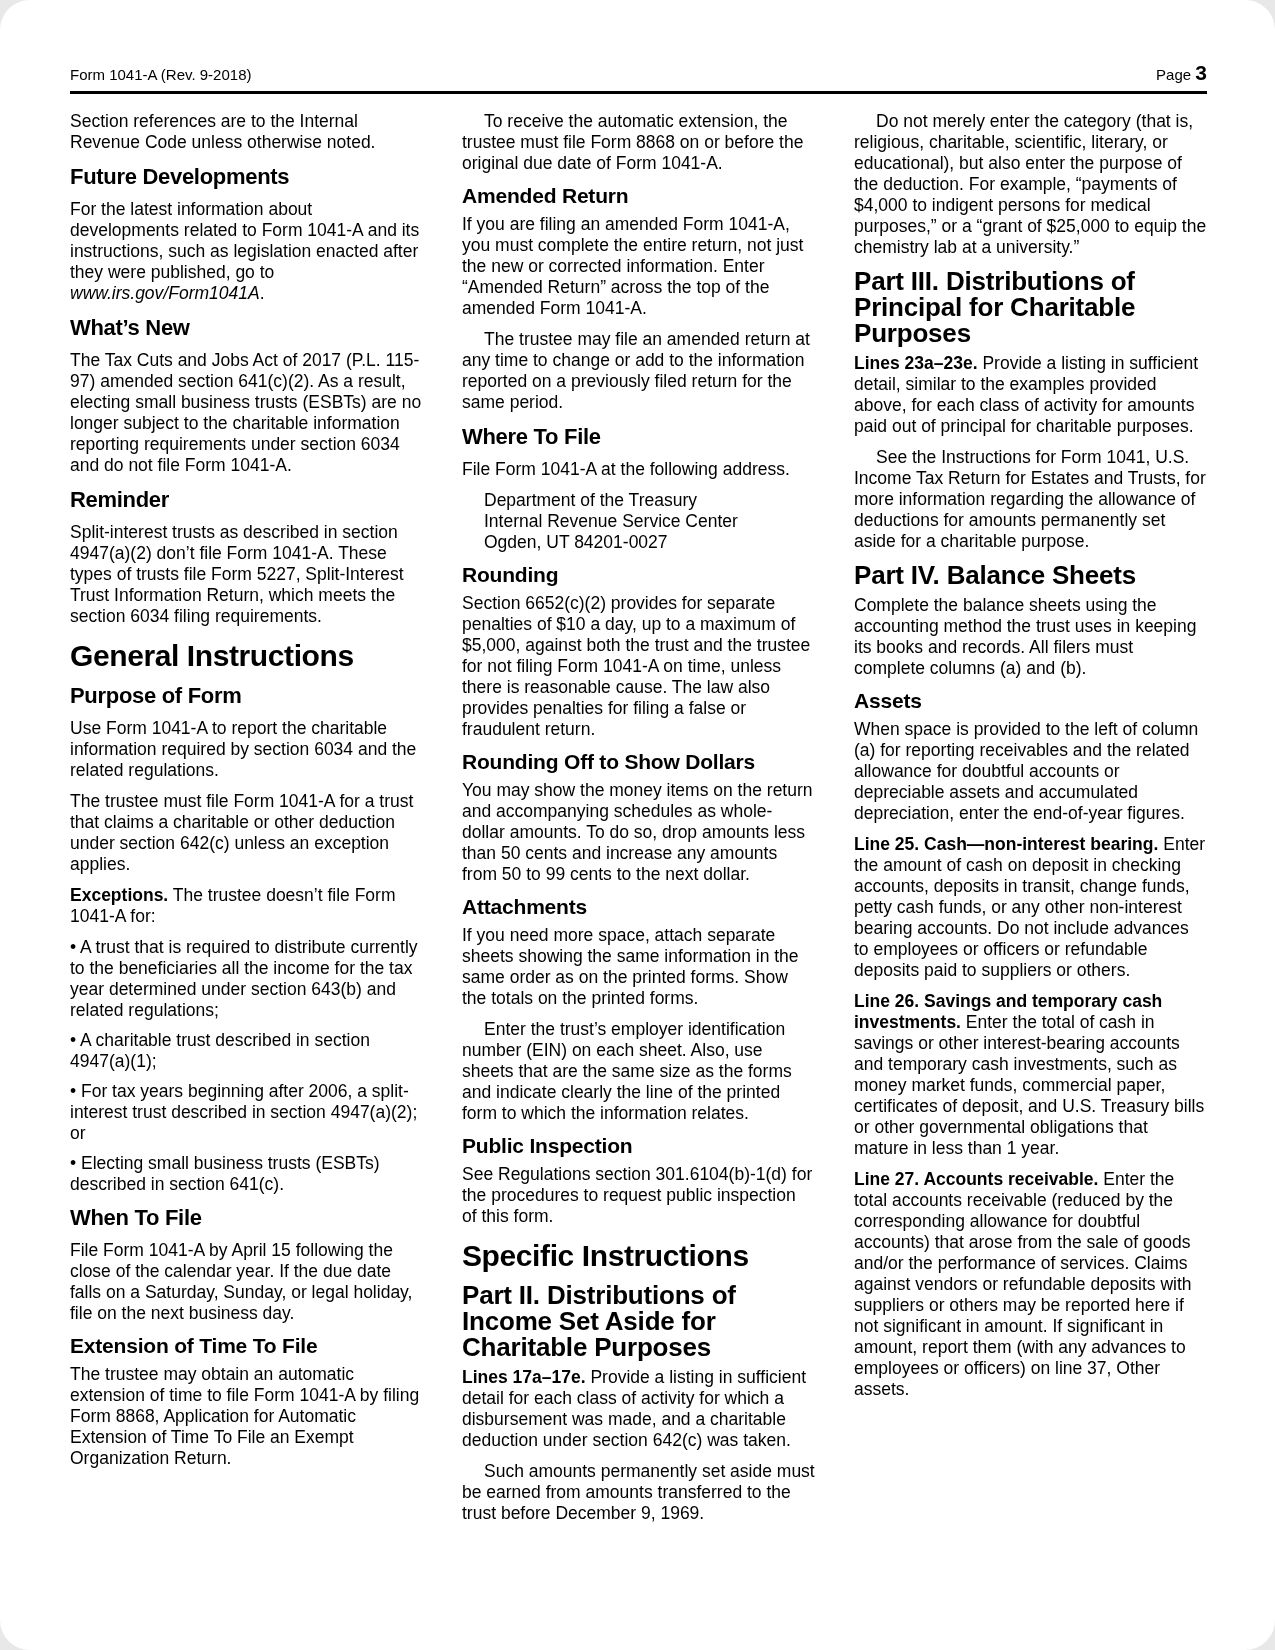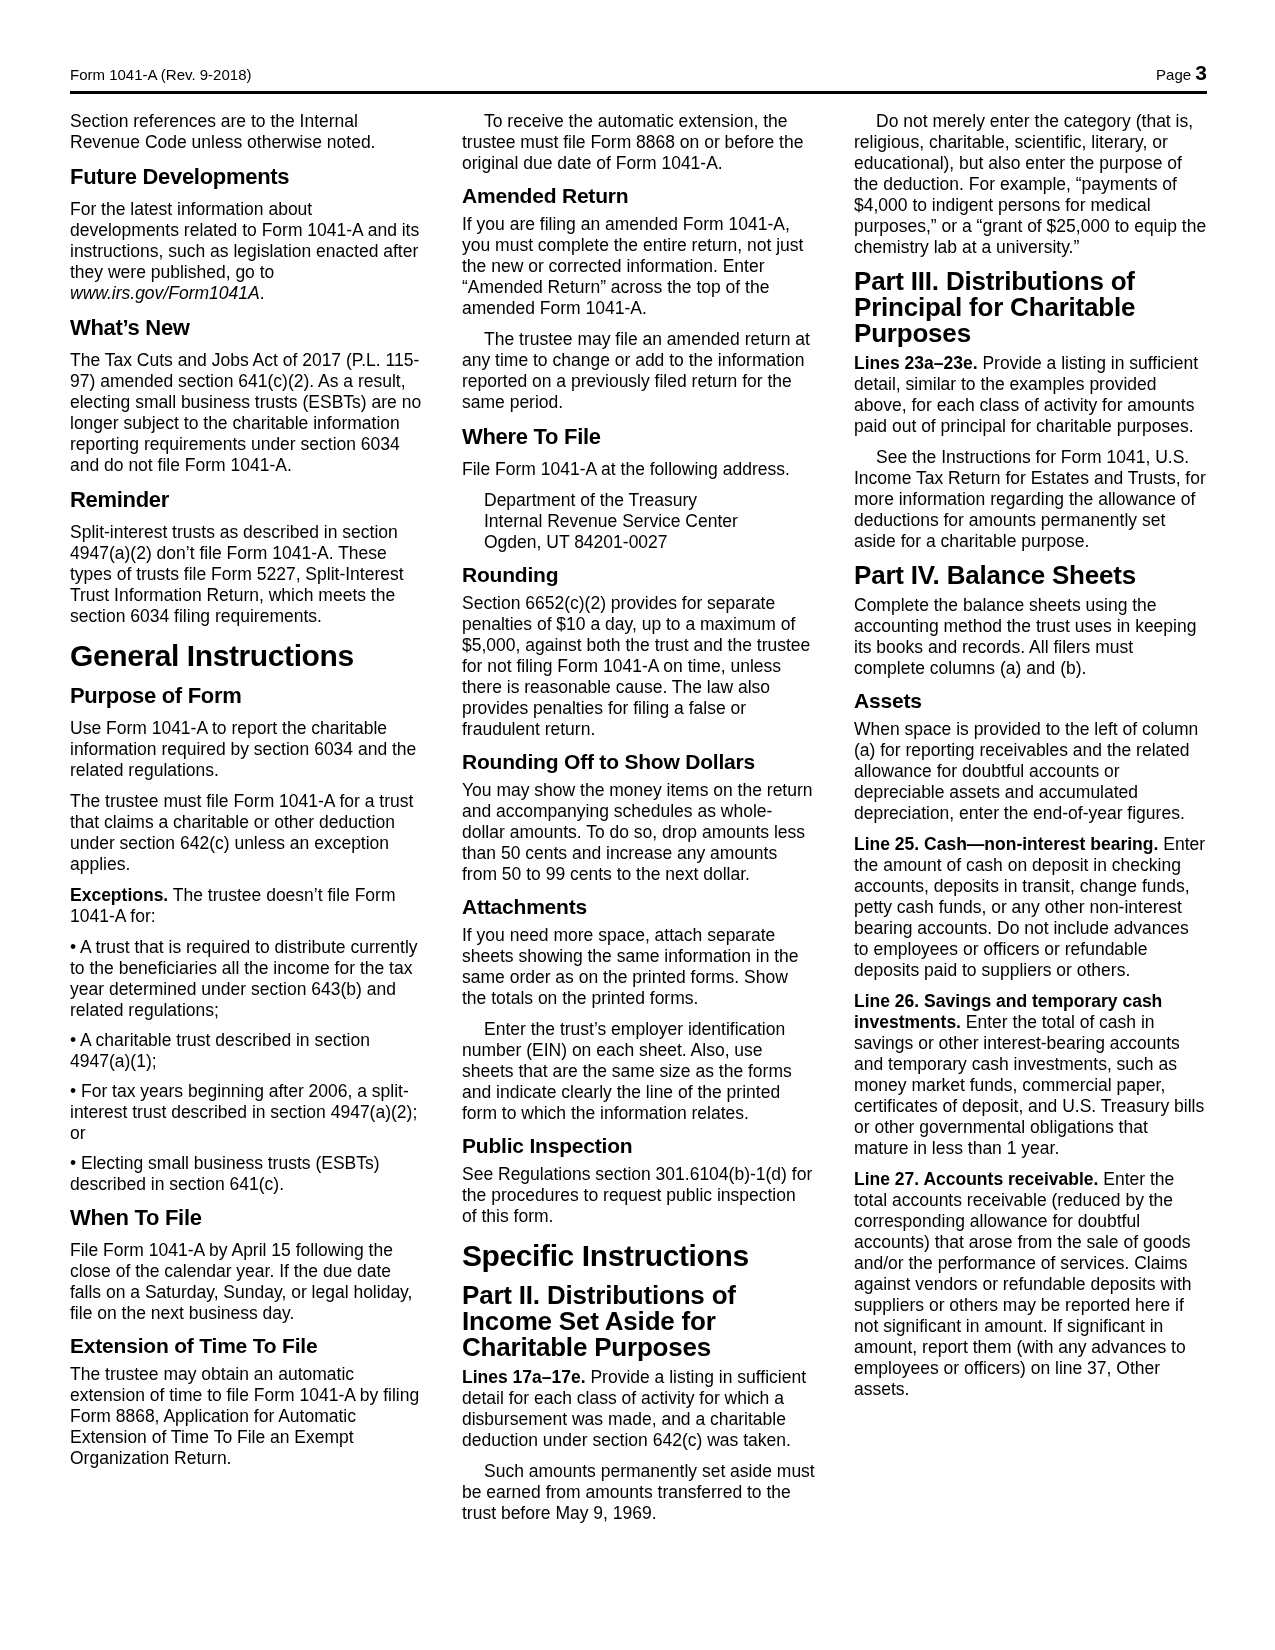--- a/index.html
+++ b/index.html
@@ -6,20 +6,21 @@
   .page {
     position:relative;
     width:1275px; height:1650px;
     margin:0 auto;
     background:#ffffff;
     box-sizing:border-box;
     padding:64px 68px 0 70px;
     font-family:"Liberation Sans", sans-serif;
     color:#000;
     overflow:hidden;
+    border-radius:30px;
   }
   .pagehead {
     display:flex; justify-content:space-between; align-items:baseline;
     font-size:15px; line-height:18px;
   }
   .pagenum-big { font-size:21px; font-weight:bold; }
   .rule { border:none; border-top:3px solid #000; margin:7px 0 17px 0; }
   .cols { display:flex; gap:39px; }
   .col { width:353px; flex:0 0 353px; }
 
@@ -80,21 +81,21 @@
         <div class="h3">Rounding Off to Show Dollars</div>
         <p class="body"><span>You may show the money items on the return and accompanying schedules as whole-dollar amounts. To do so, drop amounts less than 50 cents and increase any amounts from 50 to 99 cents to the next dollar.</span></p>
         <div class="h3">Attachments</div>
         <p class="body"><span>If you need more space, attach separate sheets showing the same information in the same order as on the printed forms. Show the totals on the printed forms.</span></p>
         <p class="body indent"><span>Enter the trust’s employer identification number (EIN) on each sheet. Also, use sheets that are the same size as the forms and indicate clearly the line of the printed form to which the information relates.</span></p>
         <div class="h3">Public Inspection</div>
         <p class="body"><span>See Regulations section 301.6104(b)-1(d) for the procedures to request public inspection of this form.</span></p>
         <div class="h1">Specific Instructions</div>
         <div class="h3p">Part II. Distributions of Income Set Aside for Charitable Purposes</div>
         <p class="body"><span class="bold">Lines 17a–17e.</span><span> Provide a listing in sufficient detail for each class of activity for which a disbursement was made, and a charitable deduction under section 642(c) was taken.</span></p>
-        <p class="body indent"><span>Such amounts permanently set aside must be earned from amounts transferred to the trust before May 9, 1969.</span></p>
+        <p class="body indent"><span>Such amounts permanently set aside must be earned from amounts transferred to the trust before December 9, 1969.</span></p>
       </div>
       <div class="col">
         <p class="body indent"><span>Do not merely enter the category (that is, religious, charitable, scientific, literary, or educational), but also enter the purpose of the deduction. For example, “payments of $4,000 to indigent persons for medical purposes,” or a “grant of $25,000 to equip the chemistry lab at a university.”</span></p>
         <div class="h3p">Part III. Distributions of Principal for Charitable Purposes</div>
         <p class="body"><span class="bold">Lines 23a–23e.</span><span> Provide a listing in sufficient detail, similar to the examples provided above, for each class of activity for amounts paid out of principal for charitable purposes.</span></p>
         <p class="body indent"><span>See the Instructions for Form 1041, U.S. Income Tax Return for Estates and Trusts, for more information regarding the allowance of deductions for amounts permanently set aside for a charitable purpose.</span></p>
         <div class="h3p">Part IV. Balance Sheets</div>
         <p class="body"><span>Complete the balance sheets using the accounting method the trust uses in keeping its books and records. All filers must complete columns (a) and (b).</span></p>
         <div class="h3">Assets</div>
         <p class="body"><span>When space is provided to the left of column (a) for reporting receivables and the related allowance for doubtful accounts or depreciable assets and accumulated depreciation, enter the end-of-year figures.</span></p>

